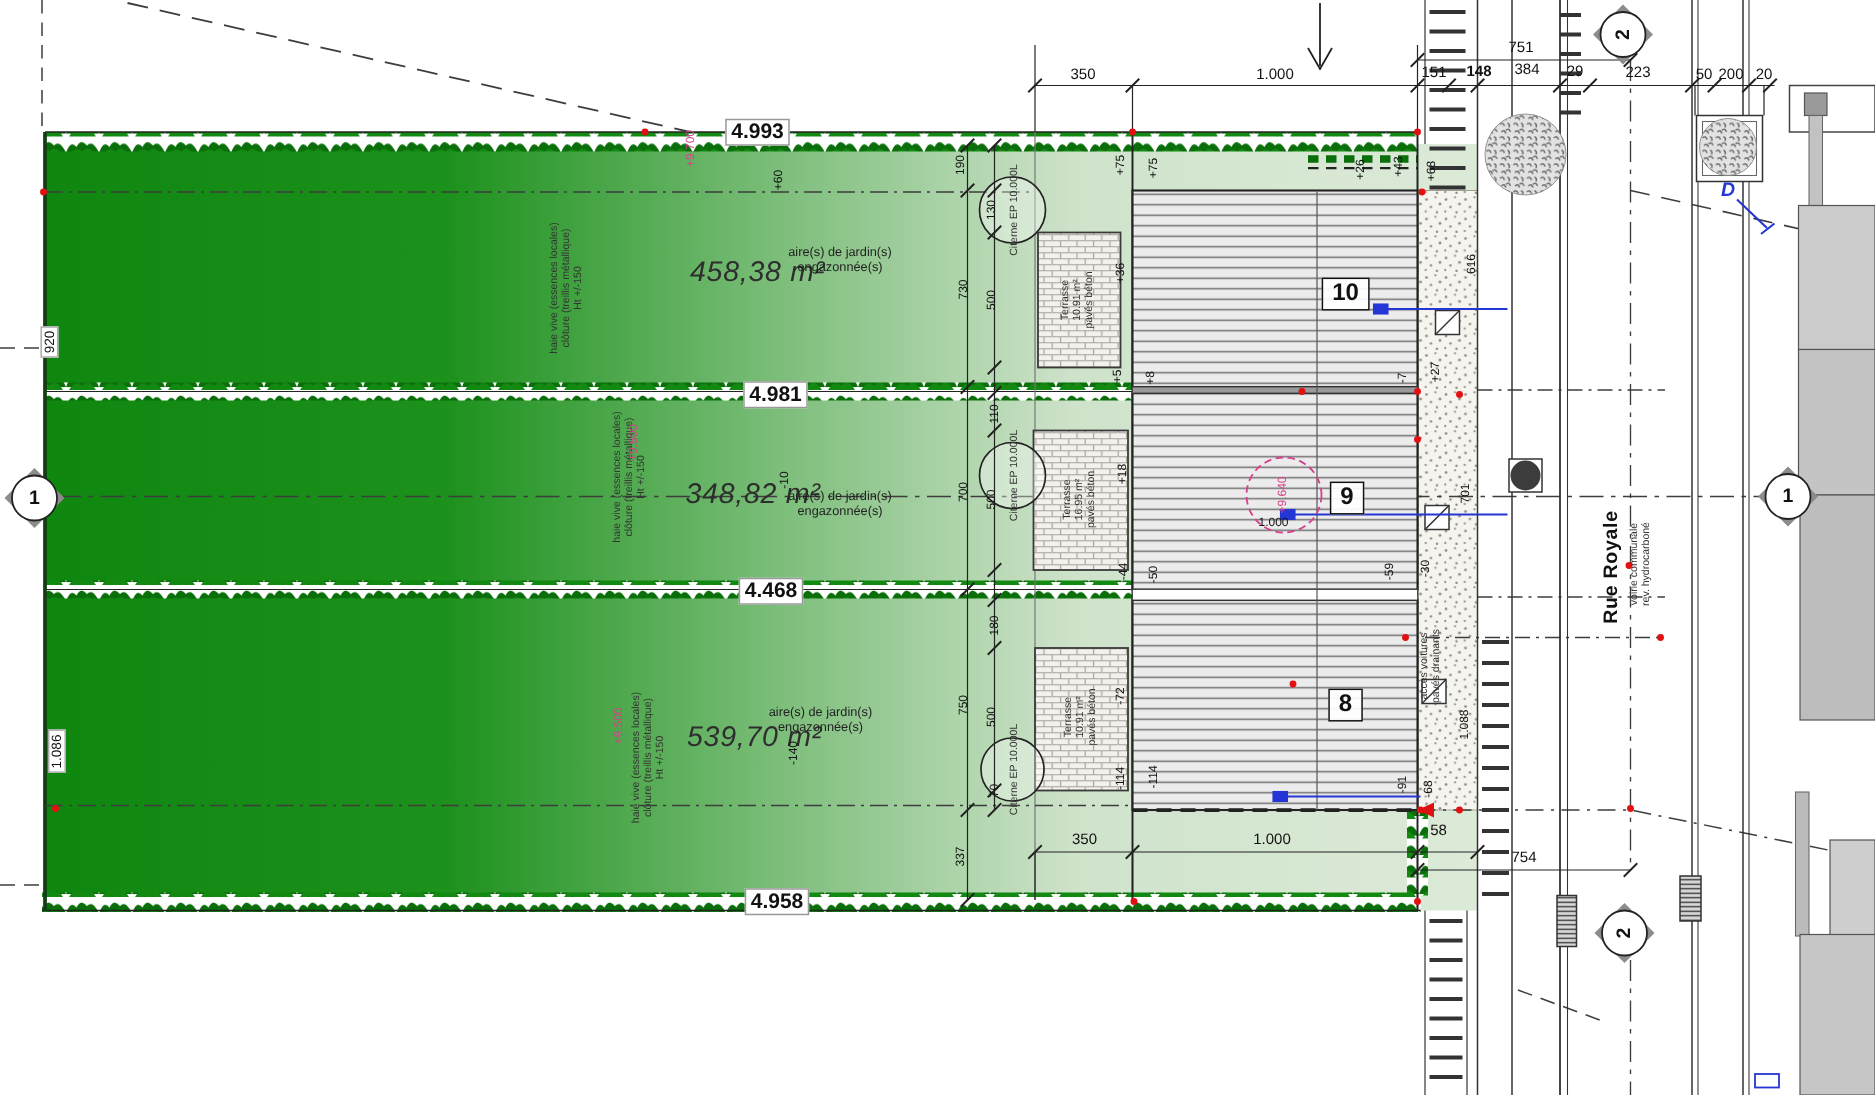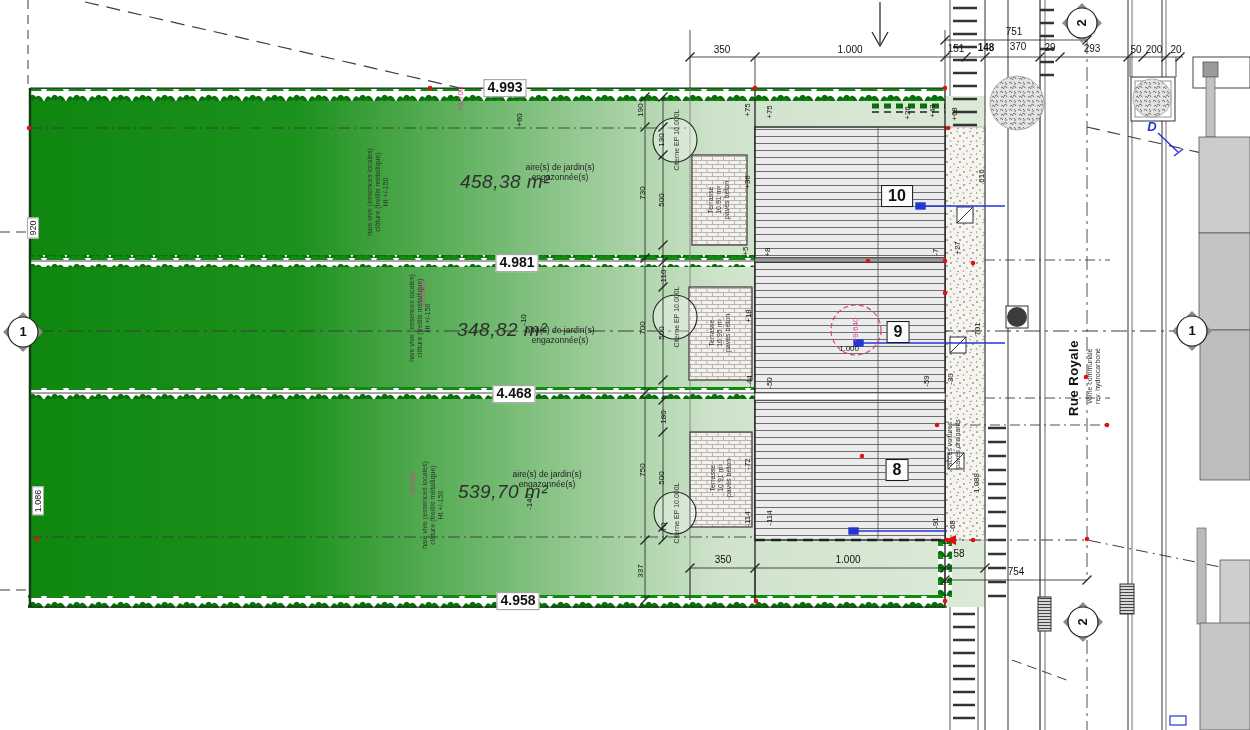--- a/index.html
+++ b/index.html
@@ -342,23 +342,23 @@
       <div class="lbl elev" style="left: 505px; top: 88px; transform: translate(-50%, -50%);">4.993</div>
       <div class="lbl elev" style="left: 517px; top: 263px; transform: translate(-50%, -50%);">4.981</div>
       <div class="lbl elev" style="left: 514px; top: 394px; transform: translate(-50%, -50%);">4.468</div>
       <div class="lbl elev" style="left: 518px; top: 601px; transform: translate(-50%, -50%); text-align: right;">4.958</div>
       <div class="lbl wbox" style="left: 33px; top: 228px; transform: translate(-50%, -50%) rotate(-90deg);">920</div>
       <div class="lbl wbox" style="left: 38px; top: 501px; transform: translate(-50%, -50%) rotate(-90deg);">1.086</div>
       <div class="lbl dim" style="left: 722px; top: 50px; transform: translate(-50%, -50%);">350</div>
       <div class="lbl dim" style="left: 850px; top: 50px; transform: translate(-50%, -50%);">1.000</div>
       <div class="lbl dim" style="left: 956px; top: 49px; transform: translate(-50%, -50%);">151</div>
       <div class="lbl dim" style="left: 986px; top: 48px; transform: translate(-50%, -50%); font-weight: bold;">148</div>
-      <div class="lbl dim" style="left: 1018px; top: 47px; transform: translate(-50%, -50%);">370</div>
+      <div class="lbl dim" style="left: 1018px; top: 47px; transform: translate(-50%, -50%);">384</div>
       <div class="lbl dim" style="left: 1050px; top: 48px; transform: translate(-50%, -50%); text-align: center;">29</div>
-      <div class="lbl dim" style="left: 1092px; top: 49px; transform: translate(-50%, -50%);">293</div>
+      <div class="lbl dim" style="left: 1092px; top: 49px; transform: translate(-50%, -50%);">223</div>
       <div class="lbl dim" style="left: 1136px; top: 50px; transform: translate(-50%, -50%);">50</div>
       <div class="lbl dim" style="left: 1154px; top: 50px; transform: translate(-50%, -50%);">200</div>
       <div class="lbl dim" style="left: 1176px; top: 50px; transform: translate(-50%, -50%);">20</div>
       <div class="lbl dim" style="left: 1014px; top: 32px; transform: translate(-50%, -50%);">751</div>
       <div class="lbl dim" style="left: 723px; top: 560px; transform: translate(-50%, -50%);">350</div>
       <div class="lbl dim" style="left: 848px; top: 560px; transform: translate(-50%, -50%);">1.000</div>
       <div class="lbl dim" style="left: 959px; top: 554px; transform: translate(-50%, -50%);">58</div>
       <div class="lbl dim" style="left: 1016px; top: 572px; transform: translate(-50%, -50%);">754</div>
       <div class="lbl dim-sm" style="left: 641px; top: 571px; transform: translate(-50%, -50%) rotate(-90deg);">337</div>
       <div class="lbl dim-sm" style="left: 641px; top: 110px; transform: translate(-50%, -50%) rotate(-90deg);">190</div>

